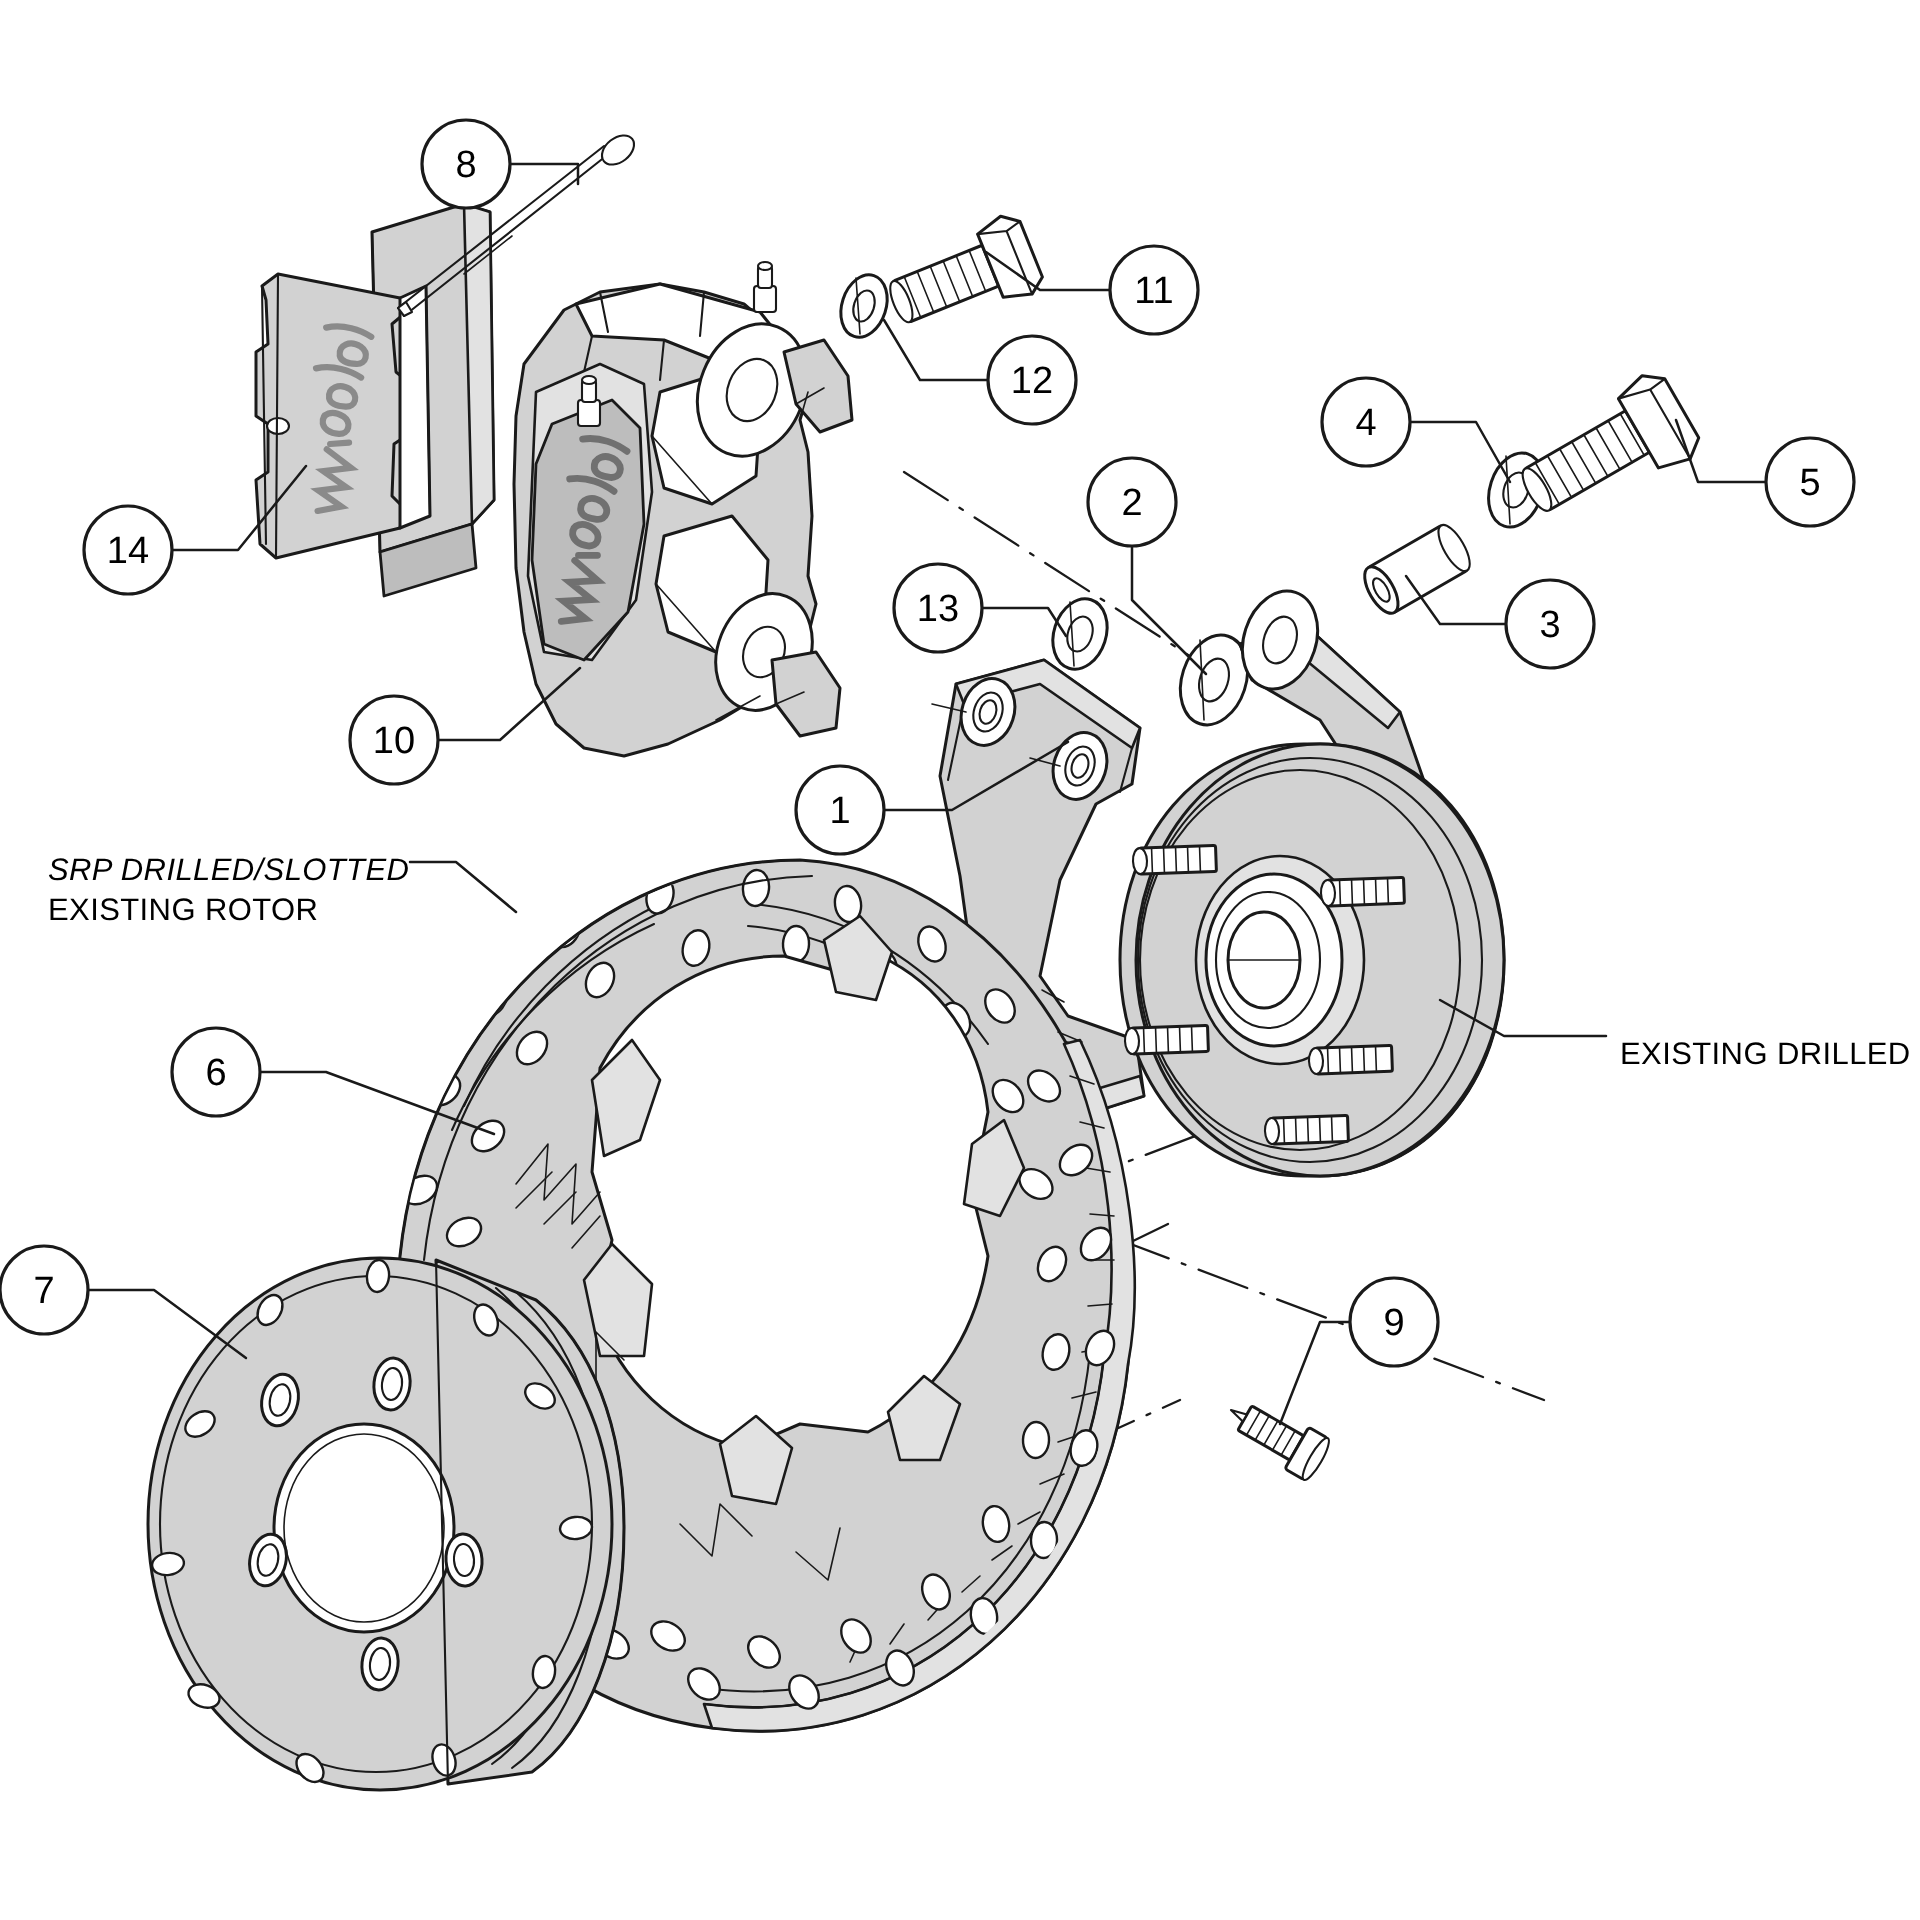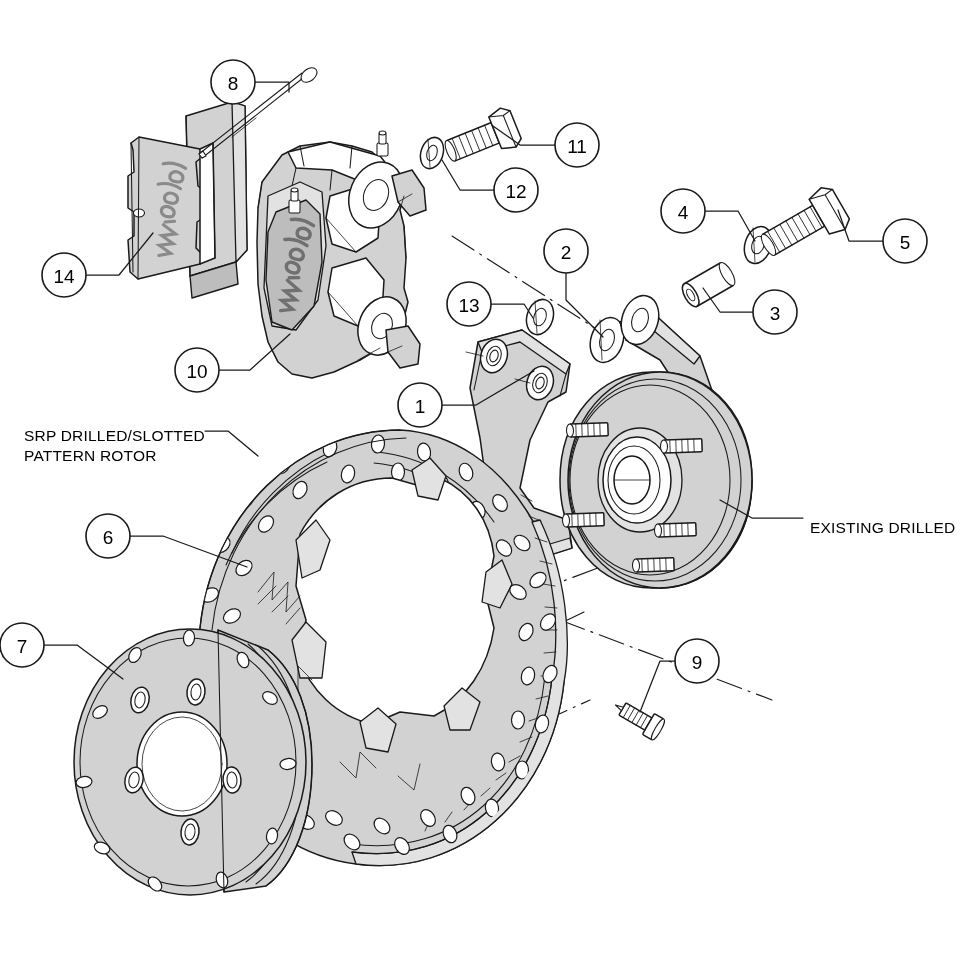--- a/index.html
+++ b/index.html
@@ -633,18 +633,18 @@
           <text class="callout-num" x="22" y="646">7</text>
         </g>
         <g>
           <circle class="bub" cx="697" cy="661" r="22"></circle>
           <text class="callout-num" x="697" y="662">9</text>
         </g>
       </g>
   </svg>
 
   <div id="textlabels">
-      <div class="lbl" style="left: 24px; top: 426px;">SRP DRILLED/SLOTTED</div>
-      <div class="lbl" style="left: 24px; top: 446px;">PATTERN ROTOR</div>
+      <div class="lbl" style="left: 24px; top: 426px; font-style: italic;">SRP DRILLED/SLOTTED</div>
+      <div class="lbl" style="left: 24px; top: 446px;">EXISTING ROTOR</div>
       <div class="lbl" style="left: 810px; top: 518px;">EXISTING DRILLED</div>
     </div>
 
 </div>
 
 </body></html>

